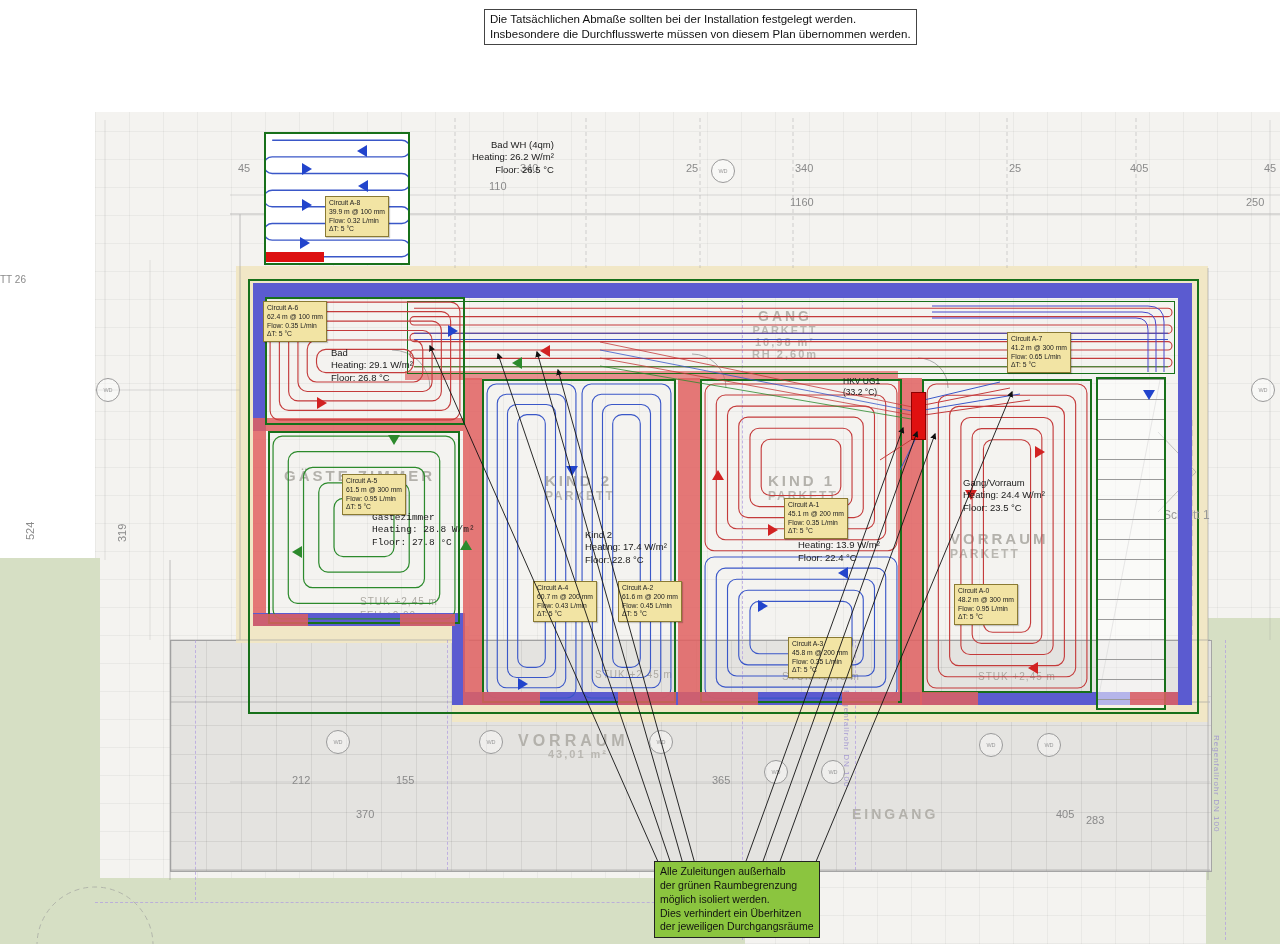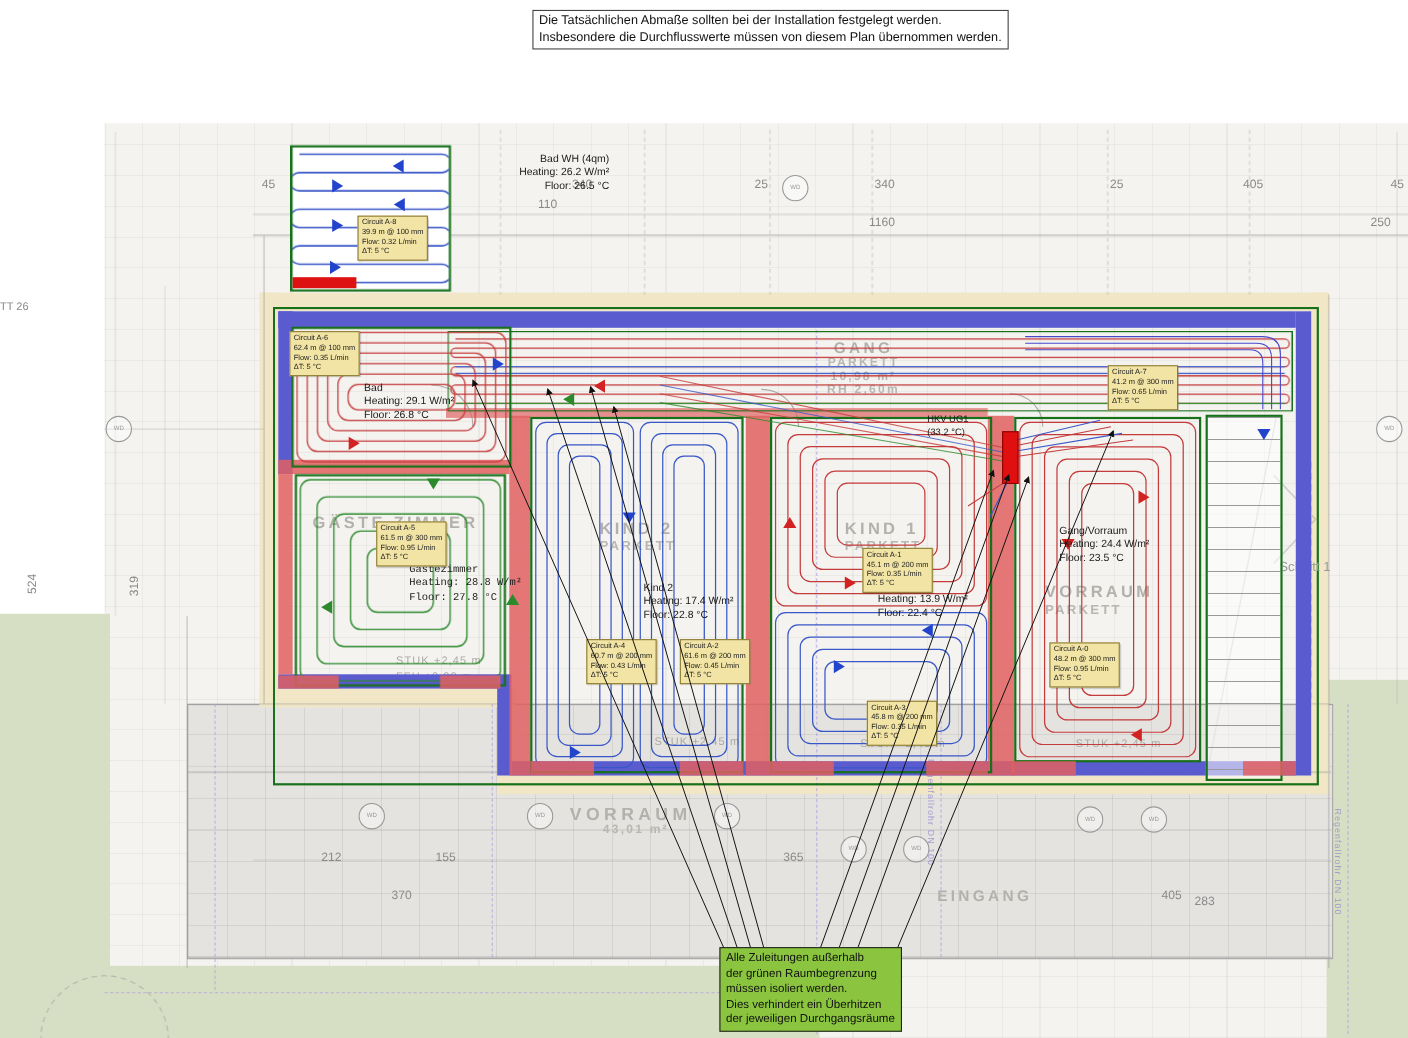--- a/index.html
+++ b/index.html
@@ -397,21 +397,21 @@
     </g>
   </svg>
 
   <div class="abs note" style="left:484px;top:9px;z-index:9;">
     <div>Die Tatsächlichen Abmaße sollten bei der Installation festgelegt werden.</div>
     <div>Insbesondere die Durchflusswerte müssen von diesem Plan übernommen werden.</div>
   </div>
   <div class="abs gnote" style="left:654px;top:861px;">
     <div>Alle Zuleitungen außerhalb</div>
     <div>der grünen Raumbegrenzung</div>
-    <div>müssen isoliert werden.</div>
+    <div>möglich isoliert werden.</div>
     <div>Dies verhindert ein Überhitzen</div>
     <div>der jeweiligen Durchgangsräume</div>
   </div>
 
 <div style="position: absolute; width: 0px; height: 0px; z-index: 6; left: 357px; top: 145px; border-top: 6px solid transparent; border-right: 10px solid rgb(34, 68, 204); border-bottom: 6px solid transparent; border-left: none; border-image: initial;"></div>
     <div style="position: absolute; width: 0px; height: 0px; z-index: 6; left: 302px; top: 163px; border-top: 6px solid transparent; border-right: none; border-bottom: 6px solid transparent; border-left: 10px solid rgb(34, 68, 204); border-image: initial;"></div>
     <div style="position: absolute; width: 0px; height: 0px; z-index: 6; left: 358px; top: 180px; border-top: 6px solid transparent; border-right: 10px solid rgb(34, 68, 204); border-bottom: 6px solid transparent; border-left: none; border-image: initial;"></div>
     <div style="position: absolute; width: 0px; height: 0px; z-index: 6; left: 302px; top: 199px; border-top: 6px solid transparent; border-right: none; border-bottom: 6px solid transparent; border-left: 10px solid rgb(34, 68, 204); border-image: initial;"></div>
     <div style="position: absolute; width: 0px; height: 0px; z-index: 6; left: 300px; top: 237px; border-top: 6px solid transparent; border-right: none; border-bottom: 6px solid transparent; border-left: 10px solid rgb(34, 68, 204); border-image: initial;"></div>
     <div style="position: absolute; width: 0px; height: 0px; z-index: 6; left: 317px; top: 397px; border-top: 6px solid transparent; border-right: none; border-bottom: 6px solid transparent; border-left: 10px solid rgb(210, 34, 34); border-image: initial;"></div>

